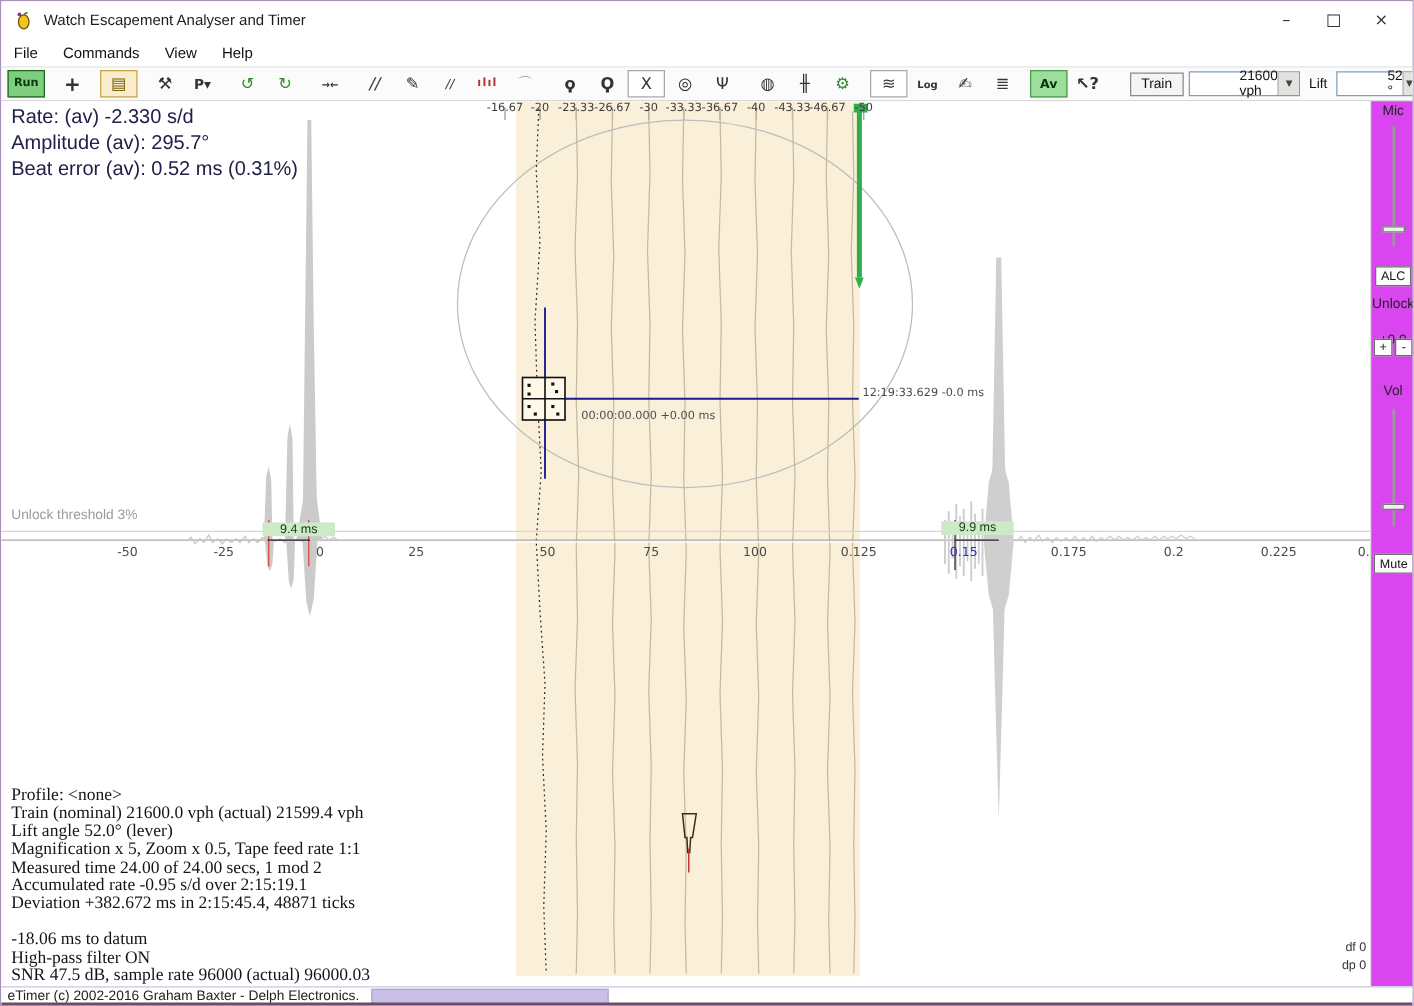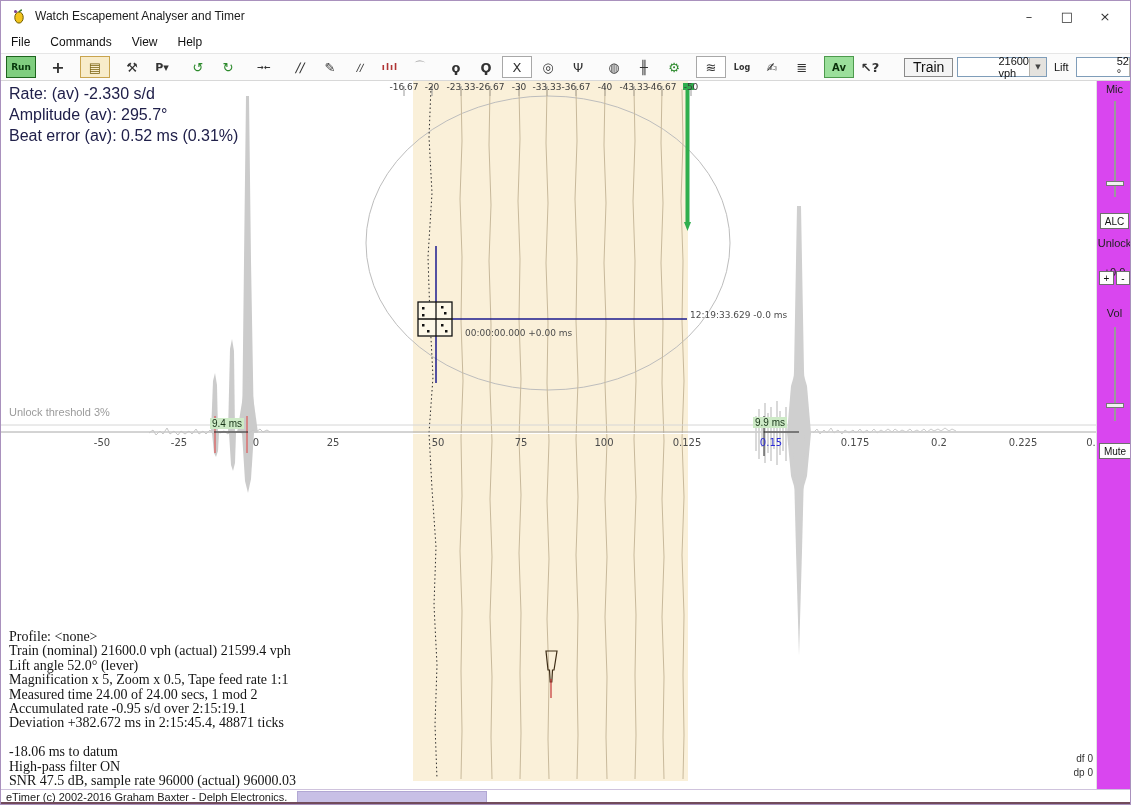--- a/index.html
+++ b/index.html
@@ -19,33 +19,33 @@
   .tsep{width:1px;height:20px;background:#d0d0d0;margin:0 3px;}
   .sel-green{background:#7fce7f;border:1px solid #1e651e;color:#06380b;font-size:9px;font-weight:bold;}
   .sel-tan{background:#f8ecca;border:1px solid #c9a44e;color:#7a6210;}
   .sel-avg{background:#9bdf9b;border:1px solid #4d9a4d;color:#0b300b;font-size:10px;font-weight:bold;}
   .boxed{border:1px solid #a8a8a8;background:#fff;}
   .g-green{color:#2d8a2d;}
   .g-red{color:#b03434;font-size:9px;font-weight:bold;letter-spacing:1px;}
   .g-gray{color:#9a9a9a;}
   .g-small{font-size:8px;color:#333;font-weight:bold;}
   .tb-label{font-size:11px;color:#111;margin:0 5px;}
-  .tb-push{border:1px solid #8a8a8a;background:#f4f4f4;font-size:14px;color:#111;height:19px;display:flex;align-items:center;padding:0 8px;box-sizing:border-box;margin:0 2px;}
+  .tb-push{border:1px solid #8a8a8a;background:#f4f4f4;font-size:11px;color:#111;height:19px;display:flex;align-items:center;padding:0 8px;box-sizing:border-box;margin:0 2px;}
   .combo{border:1px solid #7f9db9;background:#fff;height:20px;display:flex;align-items:center;box-sizing:border-box;margin:0 2px;position:relative;padding-left:36px;}
   .combo-text{font-size:11px;color:#111;padding-left:4px;flex:1;}
   .combo-btn{width:16px;height:18px;background:#e4e2de;border-left:1px solid #b5b2ab;display:flex;align-items:center;justify-content:center;font-size:7px;color:#444;font-family:"DejaVu Sans",sans-serif;}
   
   #chart{position:absolute;left:0;top:80px;width:1095px;height:708px;background:#fff;overflow:hidden;}
   #band{position:absolute;left:412px;top:0;width:275px;height:700px;background:#faf0d9;}
   #chartsvg{position:absolute;left:0;top:0;}
   .bscale{position:absolute;top:1px;font-size:9px;color:#3c3c3c;transform:translateX(-50%);font-family:"DejaVu Sans",sans-serif;white-space:nowrap;}
   .axlbl{position:absolute;top:356px;font-size:10px;color:#4a4a4a;transform:translateX(-50%);font-family:"DejaVu Sans",sans-serif;}
   .axlbl.blue{color:#2b2bd6;}
   .stats{position:absolute;left:8px;top:2px;font-size:16px;color:#20204a;line-height:21px;white-space:nowrap;}
-  .interval{position:absolute;font-size:10px;color:#173317;background:#cdeac6;padding:0 2px;white-space:nowrap;}
+  .interval{position:absolute;font-size:10px;color:#173317;background:#cdeac6;padding:0 14px;white-space:nowrap;}
   .cursorlbl{position:absolute;font-size:9px;color:#4c4c4c;white-space:nowrap;font-family:"DejaVu Sans",sans-serif;}
   .unlock{position:absolute;left:8px;top:325px;font-size:11px;color:#9b9b9b;}
   .info{position:absolute;left:8px;top:548px;font-size:14px;color:#141414;font-family:Liberation Serif, serif;}
   .info div{height:14.4px;white-space:nowrap;}
   .counter{position:absolute;left:1020px;width:72px;text-align:right;font-size:10px;color:#333;}
   
   #audio{position:absolute;left:1095px;top:80px;width:36px;height:708px;background:#d946ef;border-left:1px solid #e2e2e2;box-sizing:border-box;font-size:11px;color:#222;}
   .strip-label{position:absolute;left:0;width:100%;text-align:center;}
   .vslider-track{position:absolute;left:17px;width:2px;background:#9a9a9a;}
   .vslider-thumb{position:absolute;left:9px;width:18px;height:5px;background:#f1f1f1;border:1px solid #777;box-sizing:border-box;}

